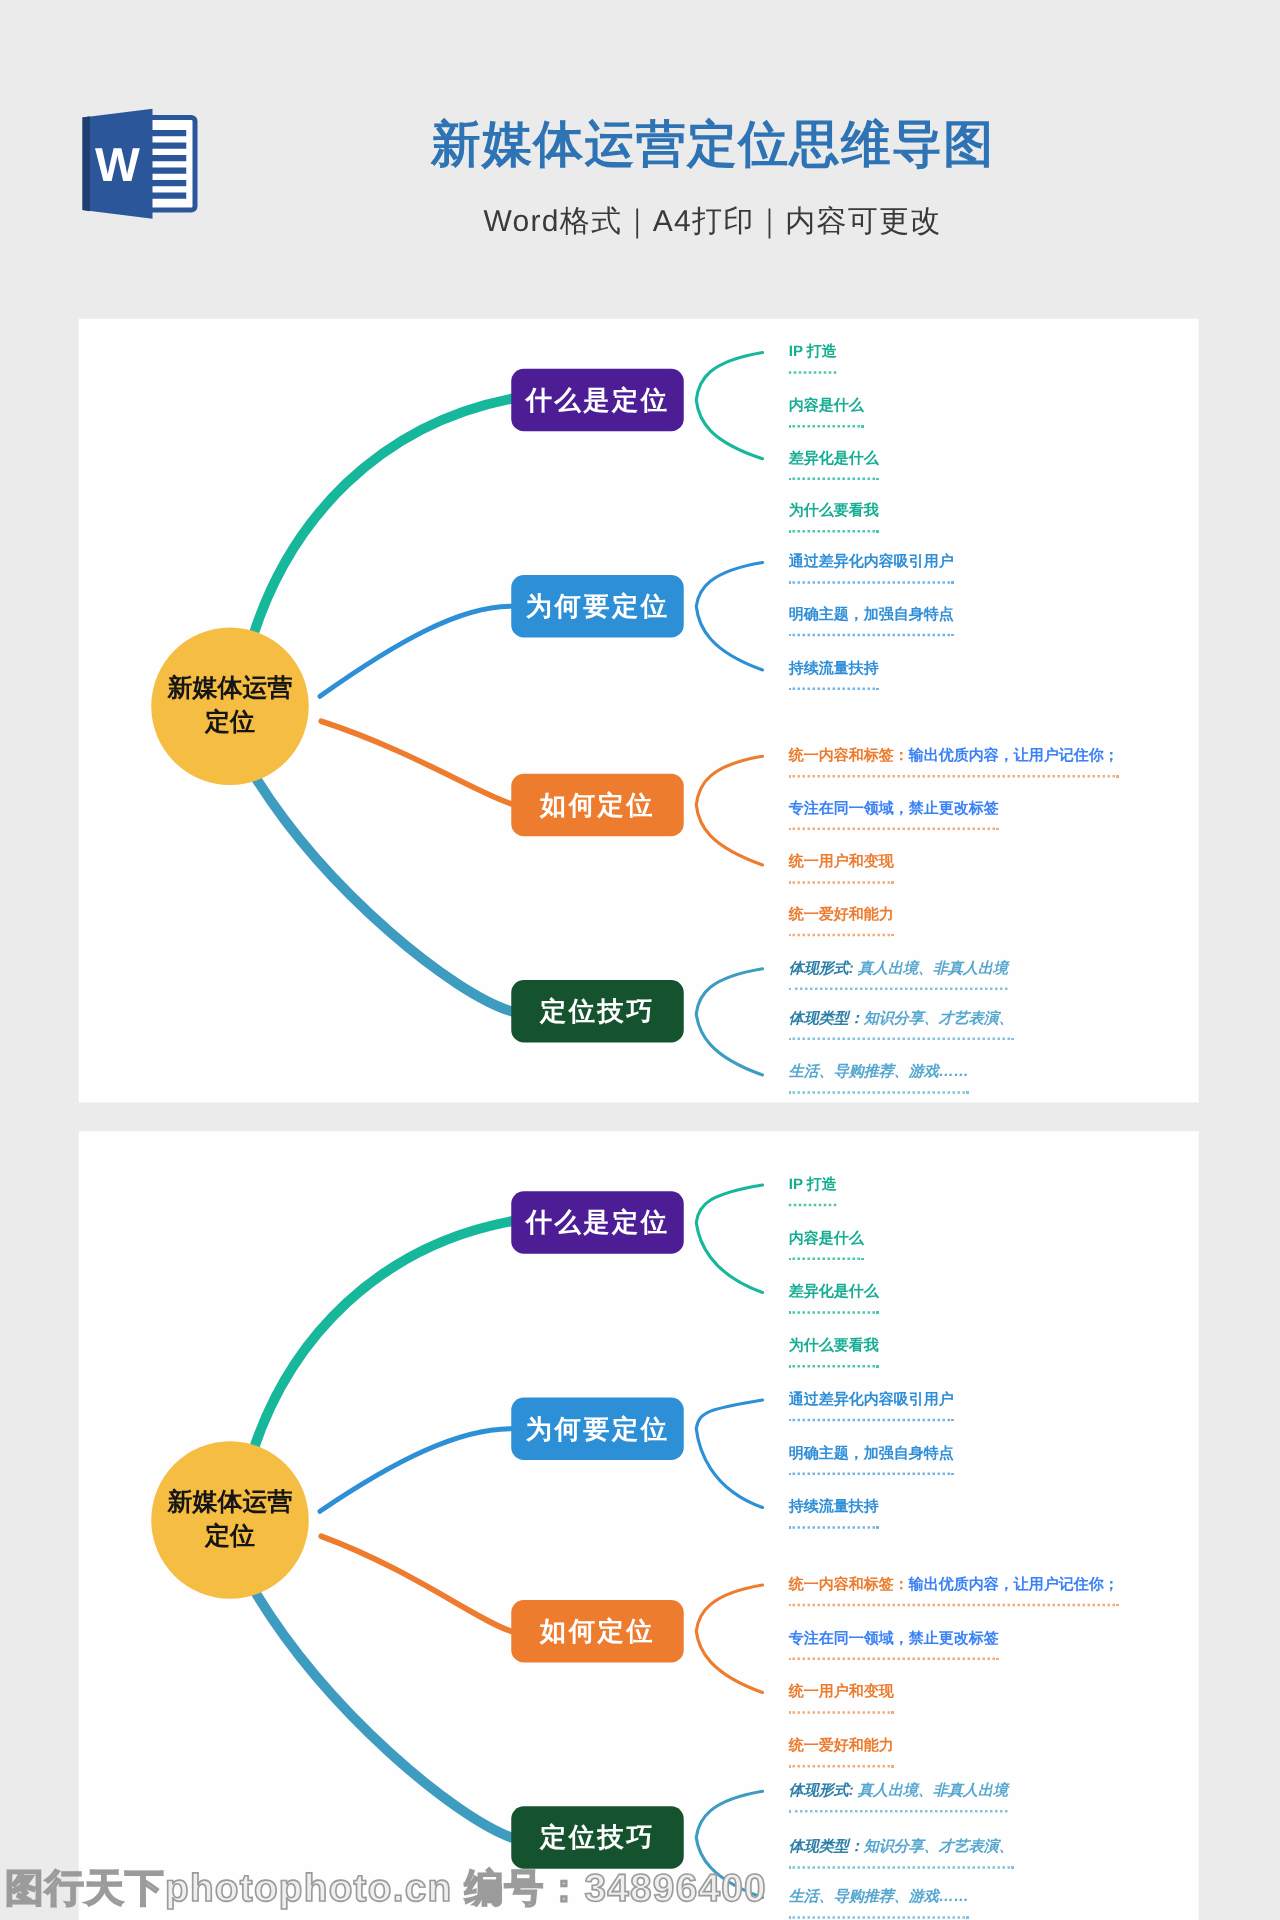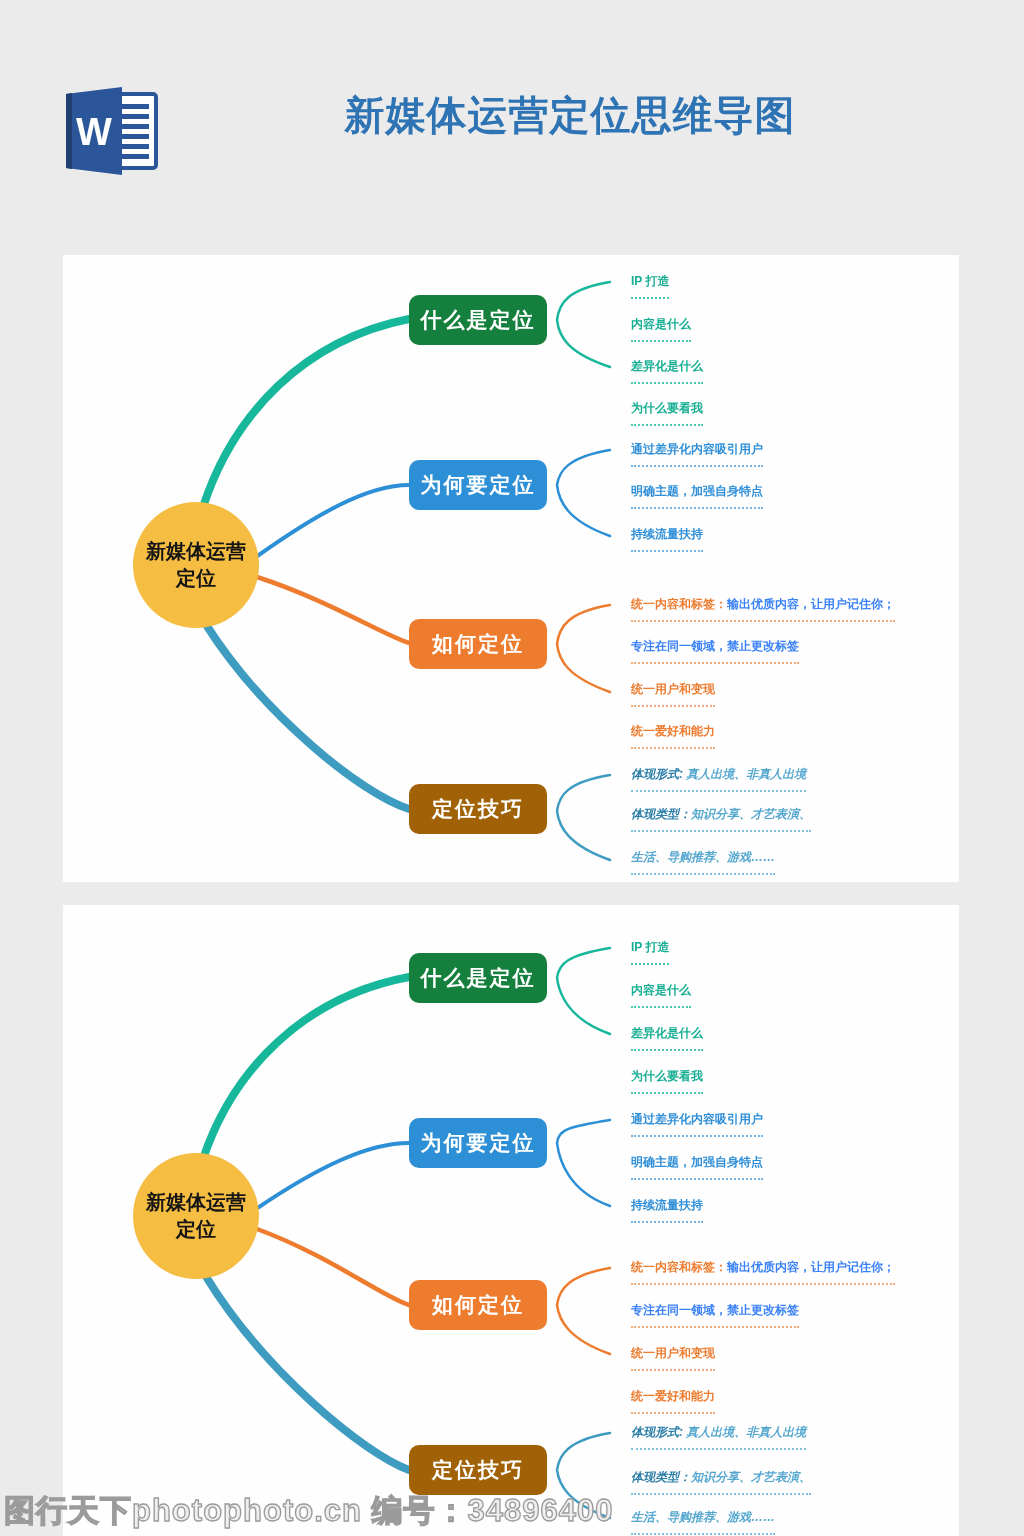--- a/index.html
+++ b/index.html
@@ -10,33 +10,33 @@
   .word-ic{position:absolute;left:60px;top:86px;}
   .titles{position:absolute;left:220px;top:88px;width:700px;text-align:center;}
   .title{font-size:40px;font-weight:bold;color:#2E73B4;letter-spacing:1px;}
   .subtitle{margin-top:18px;font-size:24px;color:#3A3A3A;letter-spacing:1px;}
   
   .panel{position:absolute;left:63px;width:896px;background:#FEFEFE;}
   .p1{top:255px;height:627px;}
   .p2{top:905px;height:631px;}
   .links{position:absolute;left:0;top:0;}
   
-  .cnode{position:absolute;left:70px;width:126px;height:126px;border-radius:50%;
+  .cnode{position:absolute;left:58px;width:126px;height:126px;border-radius:50%;
          background:#F5BD41;display:flex;flex-direction:column;justify-content:center;
          text-align:center;font-weight:bold;font-size:20px;color:#151515;line-height:27px;z-index:3;}
   .p1 .cnode{top:247px;}
   .p2 .cnode{top:248px;}
   
   .bbox{position:absolute;left:346px;width:138px;height:50px;border-radius:10px;color:#fff;
         font-size:21px;font-weight:bold;display:flex;align-items:center;justify-content:center;
         letter-spacing:2px;z-index:2;}
-  .c0{background:#15803d;}
+  .c0{background:#4c1d95;}
   .c1{background:#2D8FD5;}
   .c2{background:#ED7C2F;}
-  .c3{background:#a16207;}
+  .c3{background:#14532d;}
   
   .item{position:absolute;left:568px;font-size:12px;font-weight:bold;white-space:nowrap;
         padding-bottom:6px;border-bottom:2px dotted #999;line-height:19px;}
   .gi0{color:#16AE93;border-bottom-color:#49C8B0;}
   .gi1{color:#2E8FD8;border-bottom-color:#74B5E6;}
   .gi2{color:#ED7C2F;border-bottom-color:#F2AC7C;}
   .gi3{color:#2C7FA8;border-bottom-color:#82C2DF;font-style:italic;}
   .gi2 .ir{color:#3b82f6;}
   .gi3 .ir{color:#55A7CF;}
   
@@ -59,20 +59,21 @@
         <rect x="56" y="48" width="33" height="5"></rect>
         <rect x="56" y="58" width="33" height="5"></rect>
         <rect x="56" y="68" width="33" height="5"></rect>
       </g>
       <polygon points="6,8 62,1 62,89 6,82" fill="#2B579A"></polygon>
       <polygon points="6,8 12,7 12,83 6,82" fill="#1E3F6F"></polygon>
       <text x="34" y="59" text-anchor="middle" font-size="38" font-weight="bold" fill="#FFFFFF" font-family="Liberation Sans, sans-serif">W</text>
     </svg>
     <div class="titles">
       <div class="title">新媒体运营定位思维导图</div>
+      <div class="subtitle">Word格式｜A4打印｜内容可更改</div>
     </div>
   </div>
 
   <section class="panel p1">
     <svg class="links" width="896" height="627" viewBox="0 0 896 627" fill="none" stroke-linecap="round">
       <path d="M 140 252 C 170 160 240 85 346 64" stroke="#17B79B" stroke-width="8"></path>
       <path d="M 193 302 C 255 258 305 230 346 230" stroke="#2D8FD5" stroke-width="4"></path>
       <path d="M 194 322 C 265 345 320 380 346 388" stroke="#ED7C2F" stroke-width="4.5"></path>
       <path d="M 142 368 C 200 460 300 540 346 554" stroke="#3E9CC0" stroke-width="8"></path>
       <path d="M 547 27 C 505 34 496 48 494 65 C 496 82 505 98 547 112" stroke="#17B79B" stroke-width="2.5"></path>

